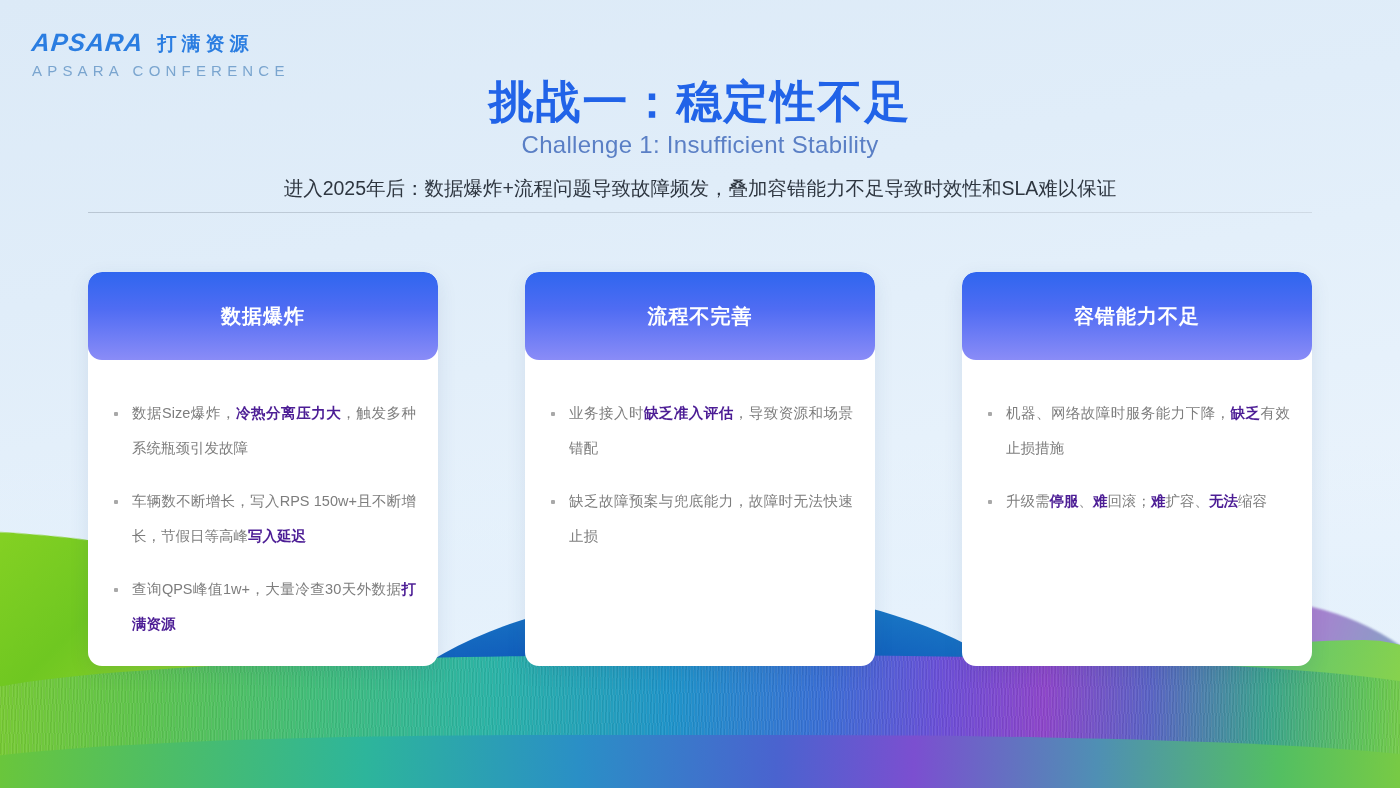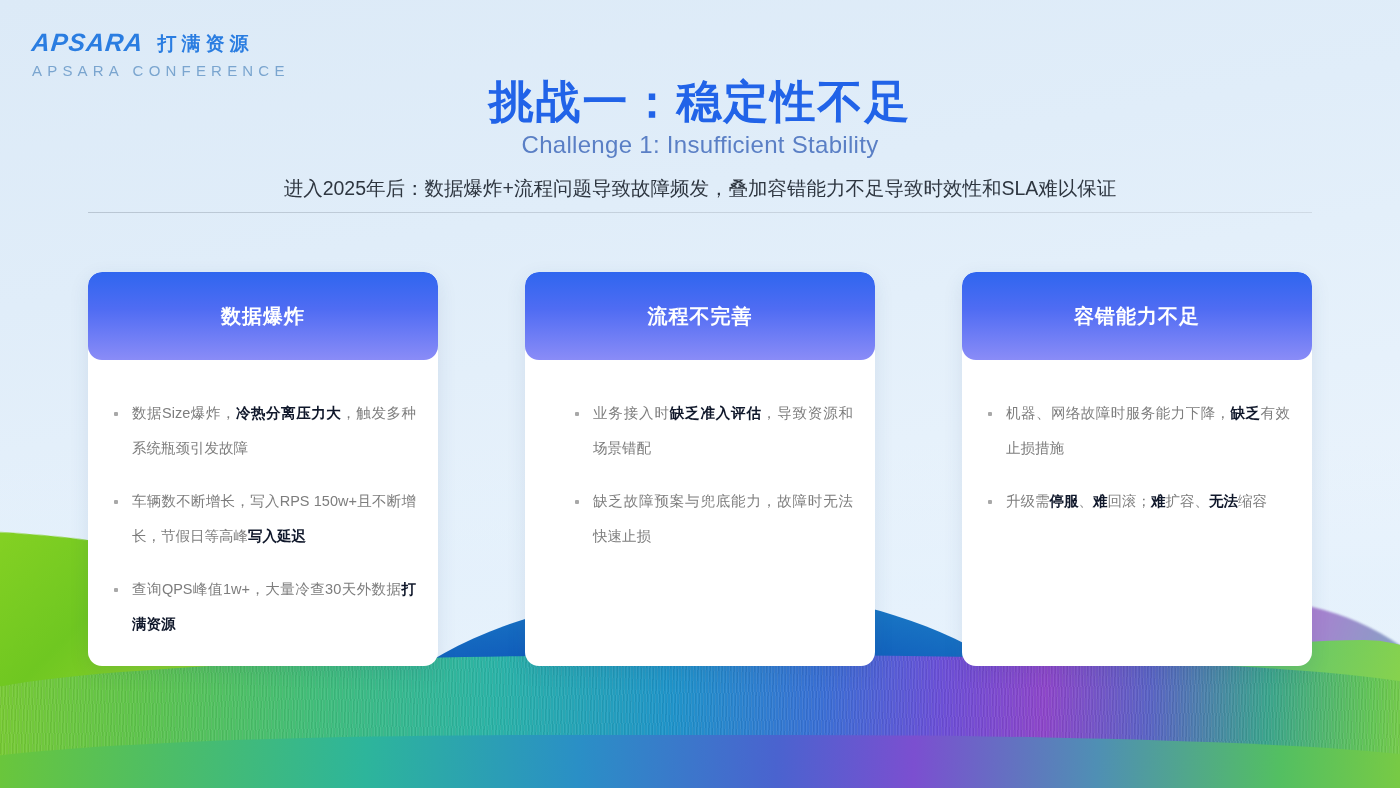--- a/index.html
+++ b/index.html
@@ -148,42 +148,42 @@
     background: linear-gradient(180deg, #2f66ef 0%, #4f6cf3 42%, #8a8cf7 100%);
     display: flex; align-items: center; justify-content: center;
     color: #ffffff;
     font-size: 20px; font-weight: 700; letter-spacing: 1px;
   }
   .card-body {
     flex: 1;
     padding: 36px 22px 24px 22px;
   }
   .card-1 .card-body { min-height: 281px; }
-  .card-2 .card-body { min-height: 281px; margin-left: 24px; }
+  .card-2 .card-body { min-height: 281px; }
   .card-3 .card-body { min-height: 281px; }
 
   ul.bullets { list-style: none; }
   ul.bullets li {
     position: relative;
     padding-left: 22px;
     margin-bottom: 18px;
     font-size: 14.5px;
     line-height: 2.42;
     color: #7d7d7d;
     text-align: justify;
   }
   ul.bullets li:last-child { margin-bottom: 0; }
   ul.bullets li::before {
     content: "";
     position: absolute; left: 4px; top: 16px;
     width: 3.5px; height: 3.5px;
     background: #a8a8a8;
     border-radius: 1px;
   }
-  .hl { color: #0f172a; font-weight: 700; }
+  .hl { color: #4c1d95; font-weight: 700; }
 </style>
 </head>
 <body>
 
 <div id="slide">
 
   <div class="bg-layer sky-haze"></div>
   <div class="bg-layer hill-far-left"></div>
   <div class="bg-layer hill-blue-mid"></div>
   <div class="bg-layer hill-magenta"></div>

